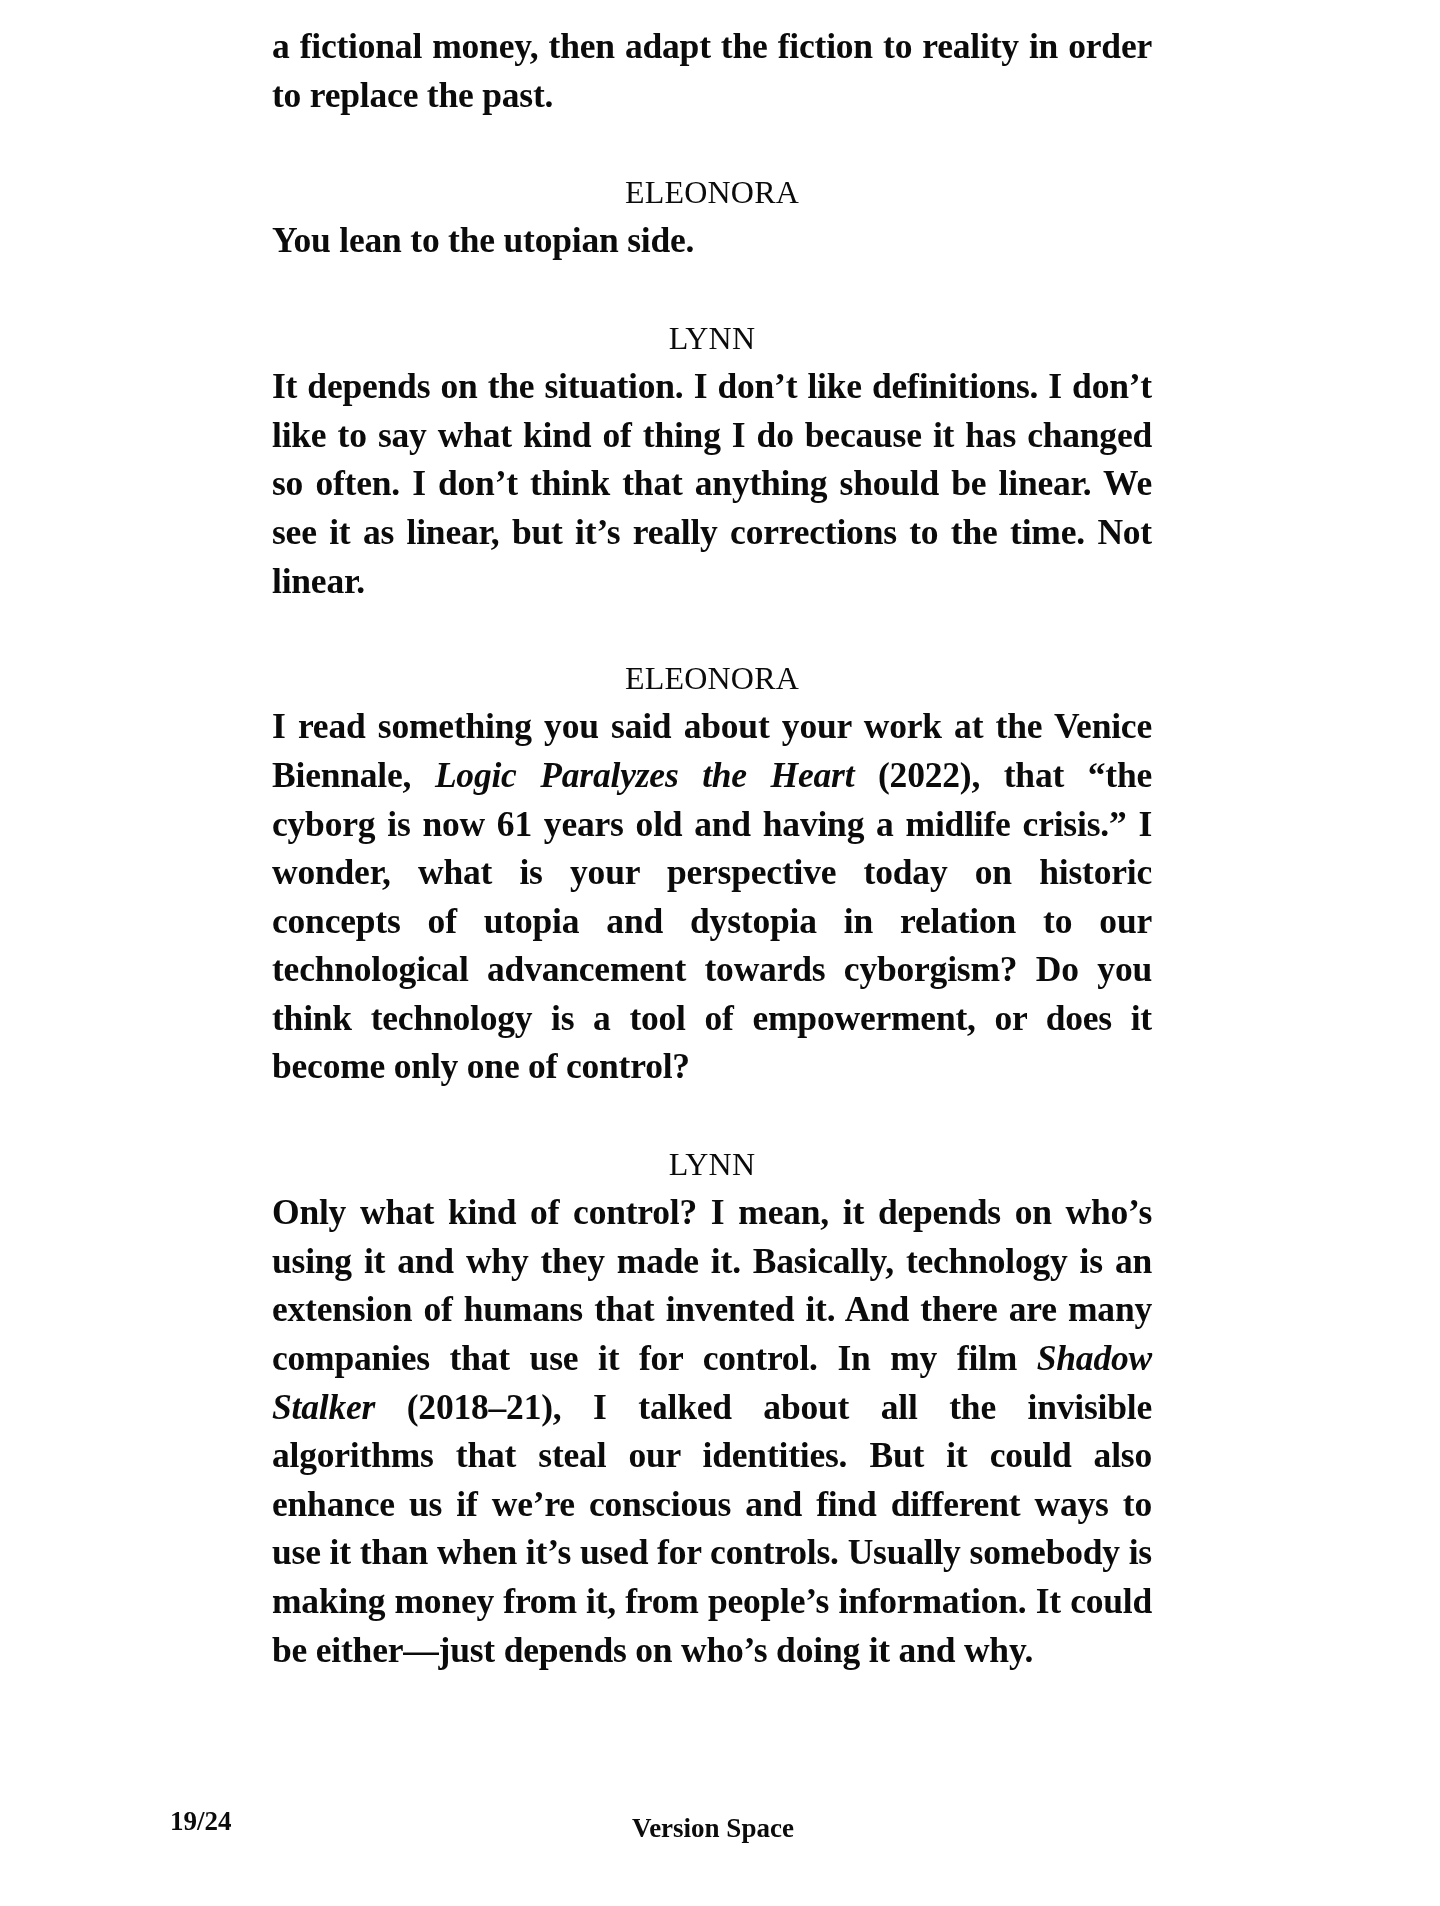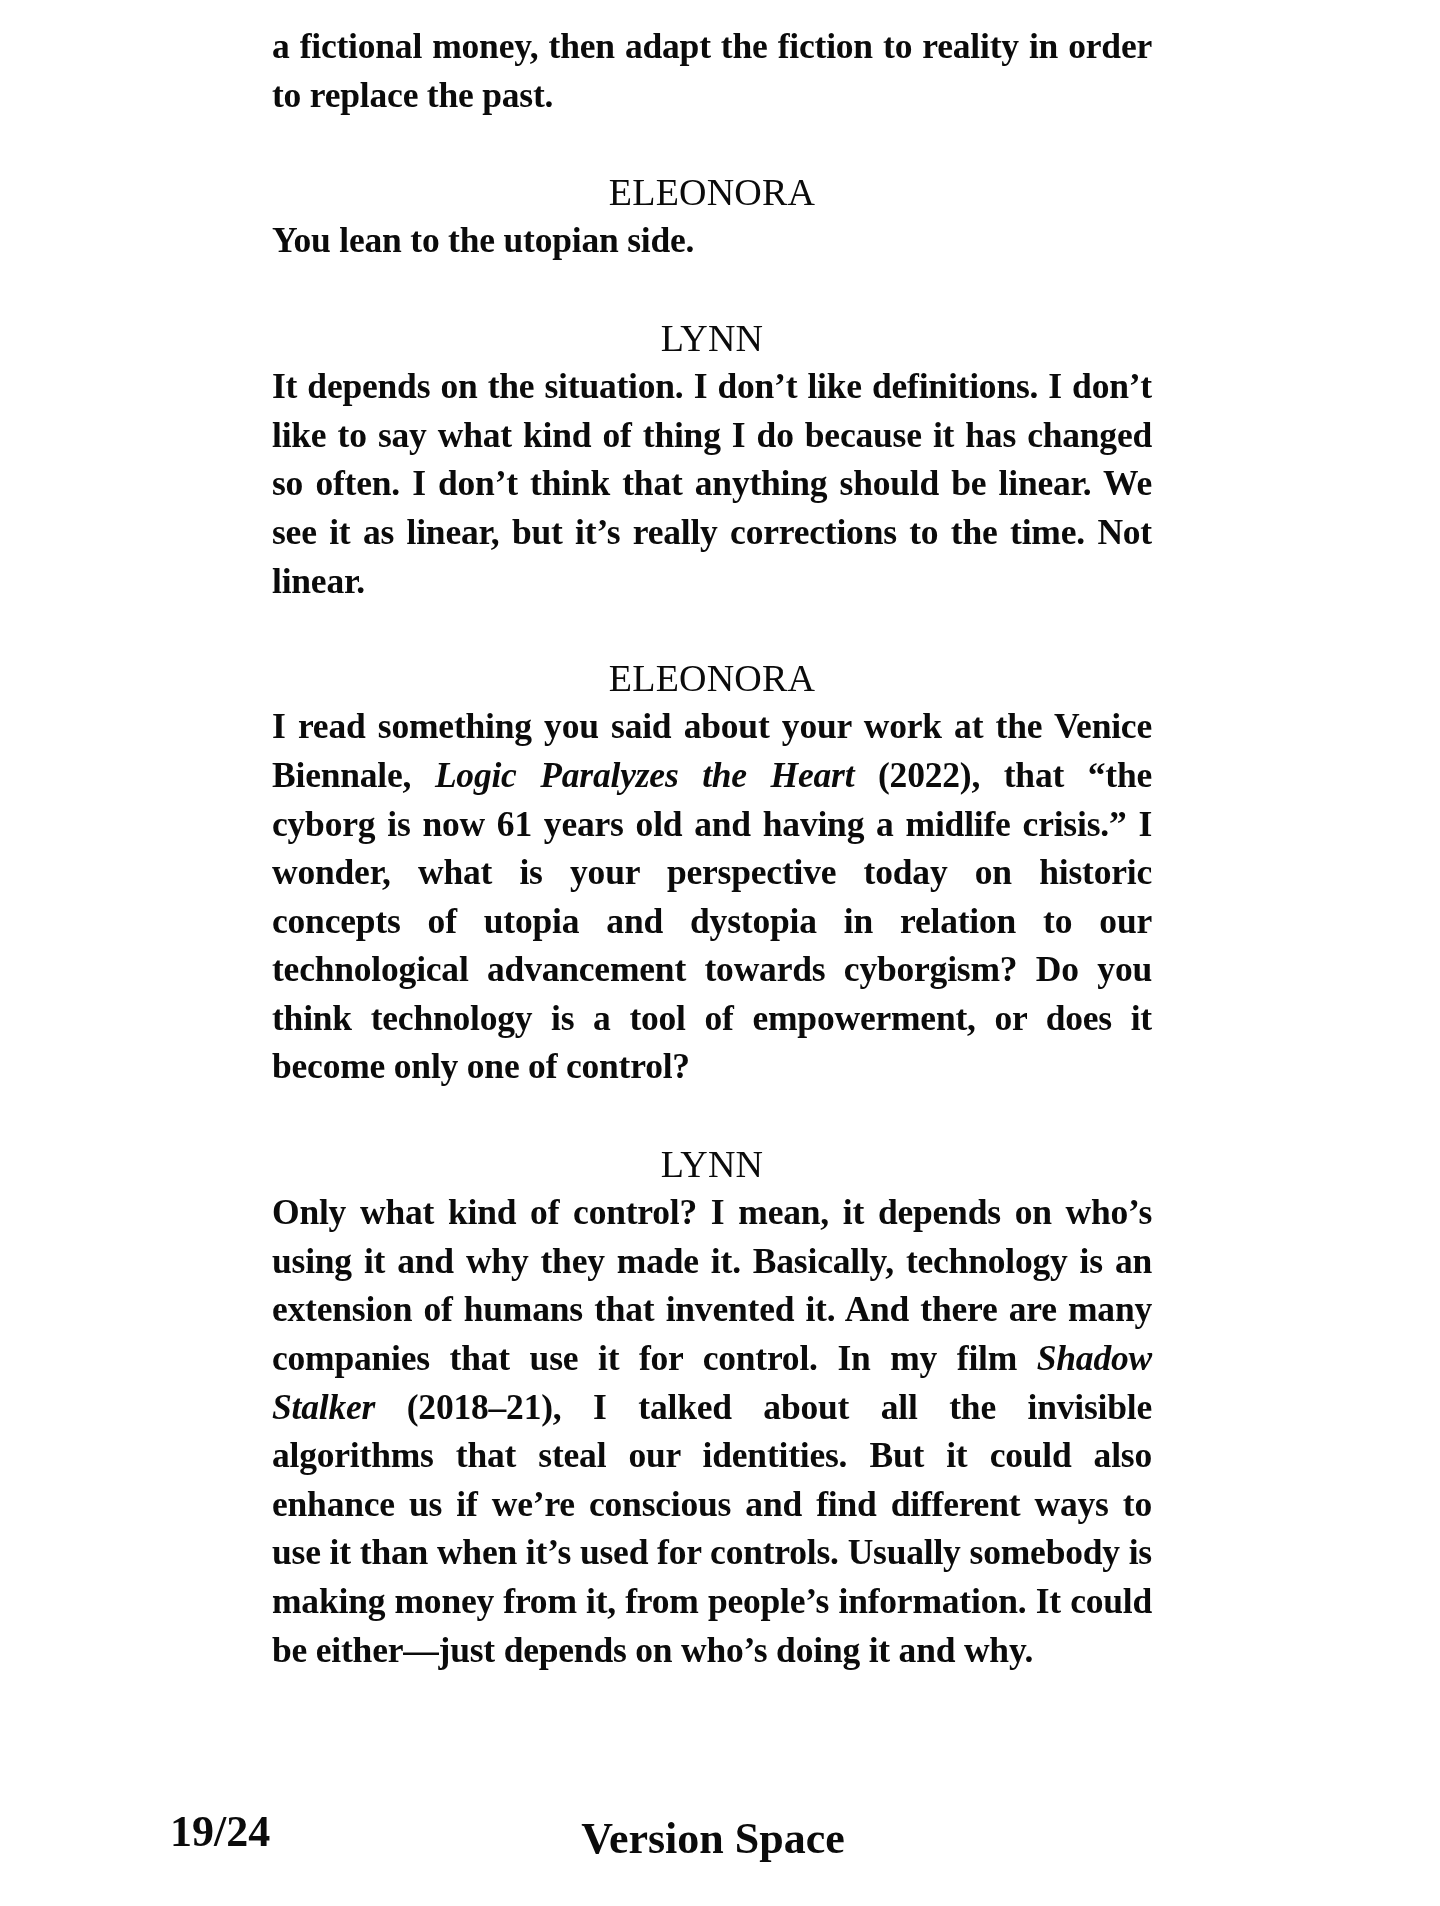--- a/index.html
+++ b/index.html
@@ -1,26 +1,26 @@
 <!DOCTYPE html>
 <html><head>
 <meta charset="utf-8">
 <style>
   html, body { margin:0; padding:0; background:#ffffff; }
   body { width:1440px; height:1906px; position:relative; overflow:hidden;
          font-family:"Liberation Serif", "DejaVu Serif", serif; color:#0b0b0b; }
   .col { position:absolute; left:272px; width:880px; top:22px; }
   .para { font-size:35.5px; line-height:48.6px; text-align:justify; margin:0;
           letter-spacing:-0.2px; font-weight:600; hyphens:manual; }
-  .speaker { font-size:38px; line-height:48.6px; text-align:center; margin:0;
+  .speaker { font-size:32px; line-height:48.6px; text-align:center; margin:0;
              font-weight:500; letter-spacing:0.2px; }
   .gap { height:48.6px; }
   .para i { font-style:italic;margin-top:41px; }
   .footer { position:absolute; top:1806px; left:0; width:1280px; height:50px;
-            font-size:44px; font-weight:600; }
+            font-size:27px; font-weight:600; }
   .page-num { position:absolute; left:170px; top:0; }
   .pub-title { position:absolute; left:0; width:1426px; text-align:center; top:7px; }
 </style>
 </head>
 <body>
 
 <div class="col">
     <p class="para">a fictional money, then adapt the fiction to reality in order to replace the past.</p>
     <div class="gap"></div>
     <p class="speaker">ELEONORA</p>

